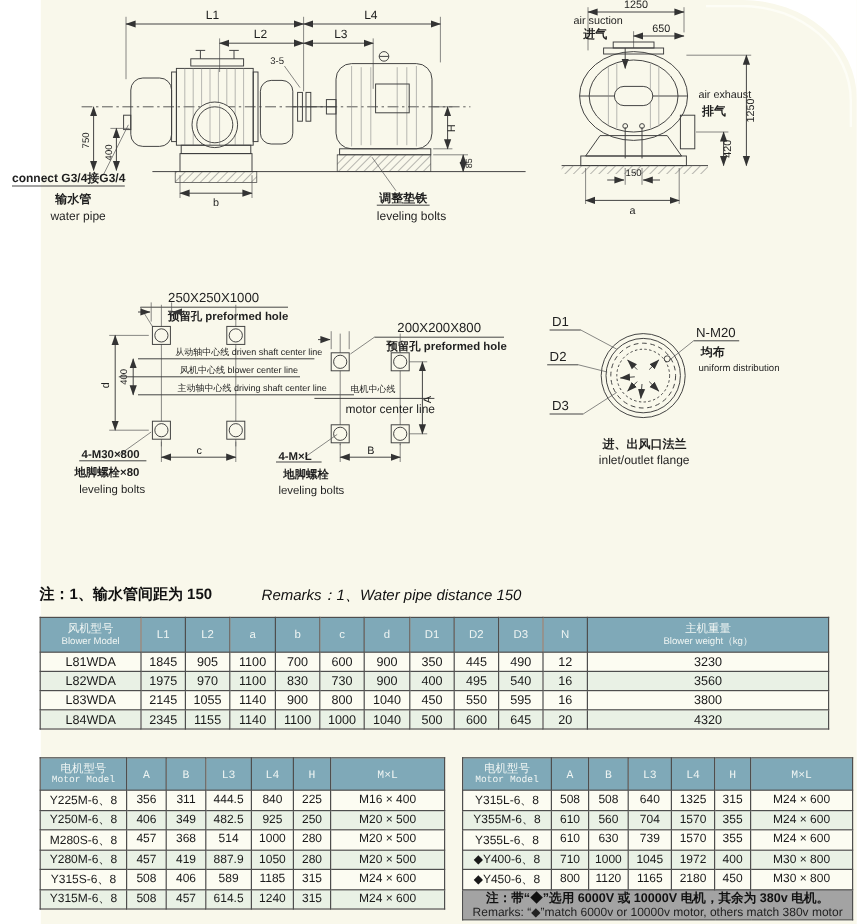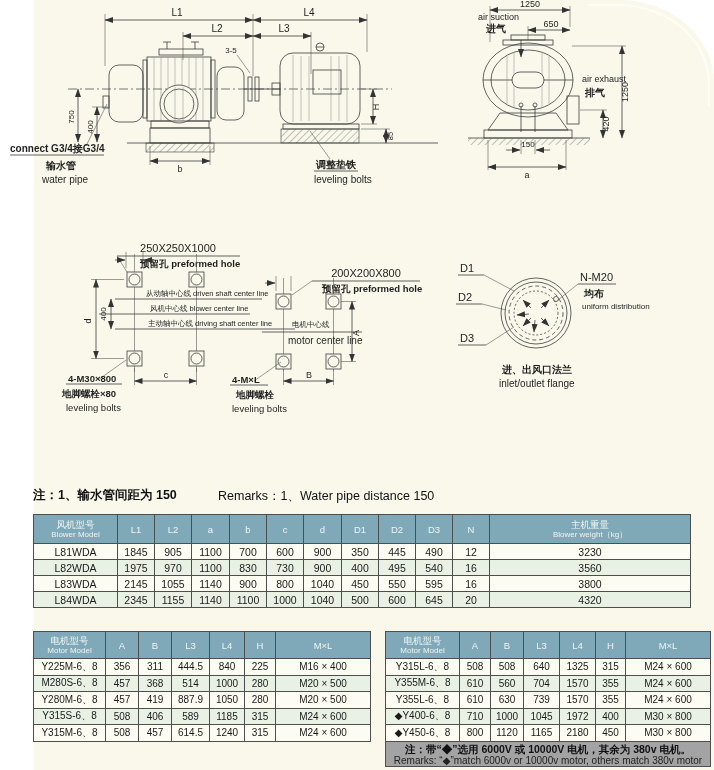--- a/index.html
+++ b/index.html
@@ -29,35 +29,35 @@
   .dt10{font-size:10px;}
   .cn{font-weight:600;}
   .s7{font-size:7.5px;}
   .s8{font-size:8px;}
   .s9{font-size:9.5px;}
   .s10{font-size:10px;}
   .s11{font-size:11px;}
 
   .note{position:absolute;top:487px;left:33px;width:660px;font-size:12.5px;color:#111;}
   .note .cn-t{font-weight:600;}
-  .note .en-t{position:absolute;left:185px;top:1px;font-weight:400;}
+  .note .en-t{position:absolute;left:185px;top:1px;font-weight:400;font-style:italic;}
 
   table{border-collapse:collapse;table-layout:fixed;position:absolute;background:#fcfcf2;}
   th,td{border:1px solid #4e4e4e;text-align:center;vertical-align:middle;padding:0;overflow:hidden;white-space:nowrap;}
   thead th{background:#7fa9b8;color:#eff5f3;font-weight:400;}
   tbody tr:nth-child(even){background:#e9f1e5;}
   tbody tr:nth-child(odd){background:#fcfcf2;}
   .hcn{display:block;font-size:9.5px;line-height:11px;}
   .hen{display:block;font-size:8px;line-height:9px;}
   #blower-table{top:514px;left:33px;width:657px;}
   #blower-table thead th{height:28px;font-size:9.5px;}
   #blower-table td{height:15px;font-size:10.5px;color:#1a1a1a;}
   #motor-table-left{top:631px;left:33px;width:337px;}
   #motor-table-right{top:631px;left:385px;width:325px;}
-  .motor thead th{height:26px;font-size:9.5px;}
+  .motor thead th{height:26px;font-size:9.5px;font-family:Liberation Mono, monospace;}
   .motor td{height:15.5px;font-size:10px;color:#1a1a1a;}
   tfoot td{background:#a3a3a3;height:34px;}
   .fn-cn{font-size:10.5px;font-weight:700;color:#111;line-height:14px;}
   .fn-en{font-size:10px;color:#222;line-height:10px;}
 </style>
 </head>
 <body>
 
 <div class="paper"></div>
 
@@ -479,20 +479,29 @@
       <tr>
         <td>Y225M-6、8</td>
         <td>356</td>
         <td>311</td>
         <td>444.5</td>
         <td>840</td>
         <td>225</td>
         <td>M16 × 400</td>
       </tr>
       <tr>
+        <td>Y250M-6、8</td>
+        <td>406</td>
+        <td>349</td>
+        <td>482.5</td>
+        <td>925</td>
+        <td>250</td>
+        <td>M20 × 500</td>
+      </tr>
+      <tr>
         <td>M280S-6、8</td>
         <td>457</td>
         <td>368</td>
         <td>514</td>
         <td>1000</td>
         <td>280</td>
         <td>M20 × 500</td>
       </tr>
       <tr>
         <td>Y280M-6、8</td>

